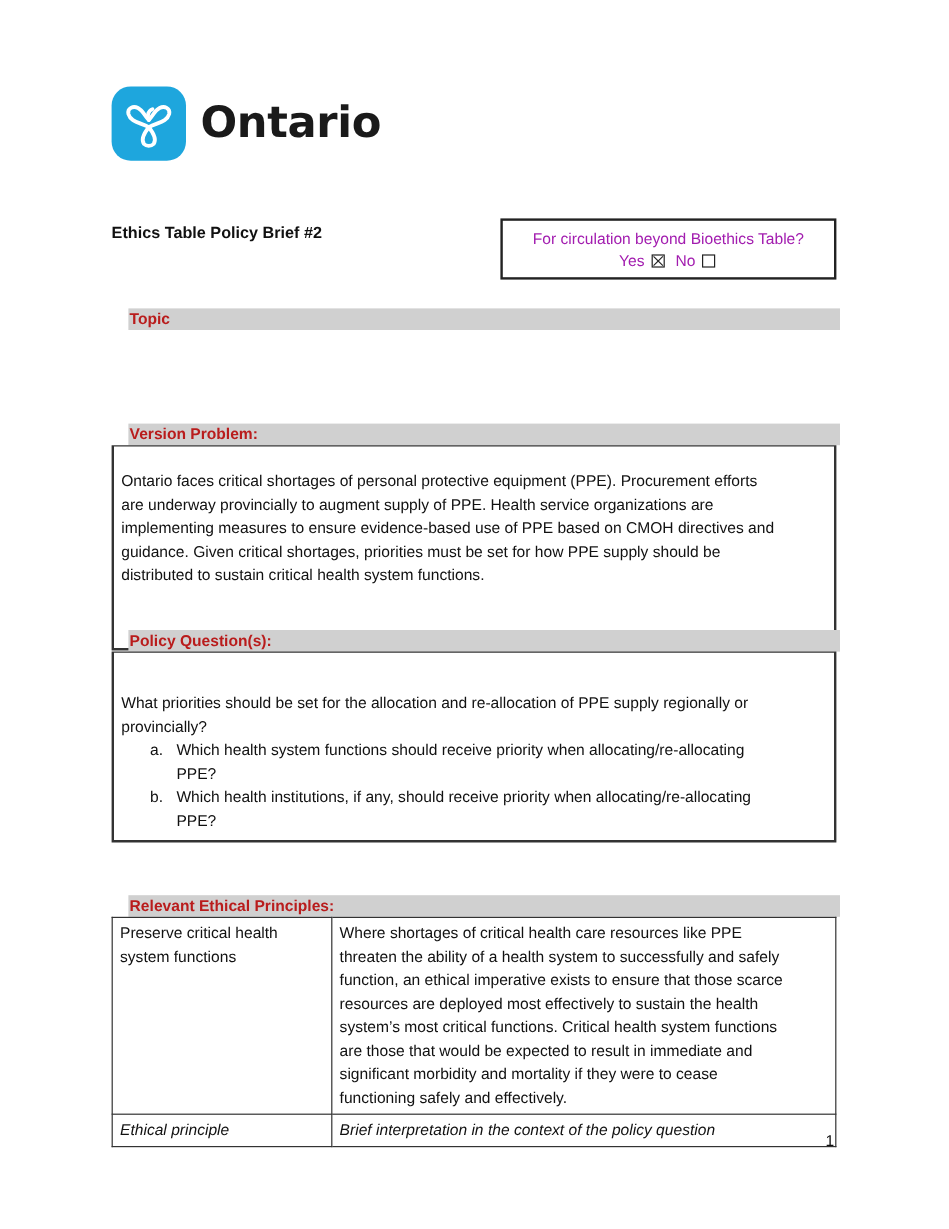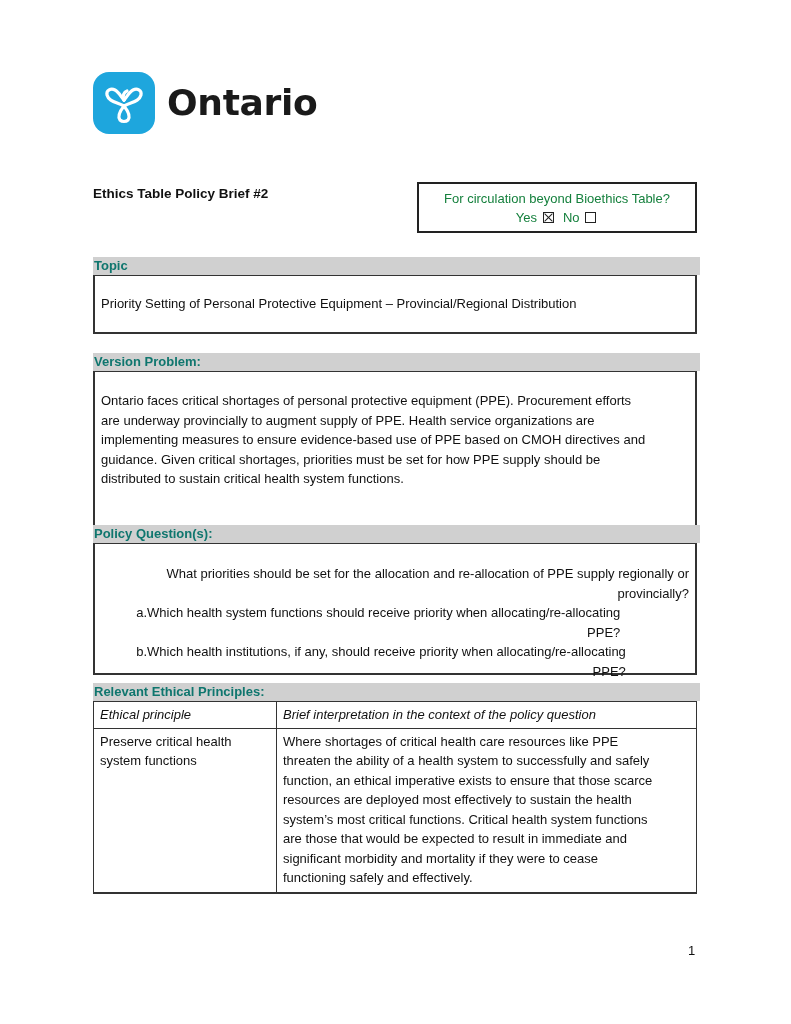--- a/index.html
+++ b/index.html
@@ -31,39 +31,40 @@
 
   
   .brief-head { position: absolute; left: 93px; top: 184px; font-size: 13.5px; line-height: 19px; }
   .brief-head .b { font-weight: bold; }
 
   .circ-box {
     position: absolute; left: 417px; top: 182px; width: 280px; height: 51px;
     border: 2px solid #222;
     text-align: center; font-size: 13px; line-height: 19px;
     padding-top: 5px;
-    color: #15803d;
+    color: #a21caf;
   }
   .cb { display: inline-block; width: 11px; height: 11px; border: 1px solid #222; vertical-align: -1px; position: relative; margin: 0 2px; }
   .cb.checked::before, .cb.checked::after {
     content: ""; position: absolute; left: 4px; top: -1px; width: 1px; height: 11px; background: #222;
   }
   .cb.checked::before { transform: rotate(45deg); }
   .cb.checked::after { transform: rotate(-45deg); }
 
   
   .section { position: absolute; left: 93px; width: 607px; }
   .sec-head {
     background: #d0d0d0;
     font-weight: bold;
     font-size: 13px;
     line-height: 18px;
     height: 18px;
     padding-left: 1px;
-    color: #0f766e;
+    color: #b91c1c;
+    margin-left: 14px;
   }
   .sec-box {
     width: 604px;
     border: 2px solid #333;
     border-top: 1.5px solid #333;
     font-size: 13px;
     line-height: 19.5px;
     padding: 0 6px;
   }
 
@@ -115,39 +116,36 @@
   <div>
     <span>Yes</span>
     <span class="cb checked"></span>
     &nbsp;<span>No</span>
     <span class="cb"></span>
   </div>
 </div>
 
 <div class="section" style="top:257px;">
   <div class="sec-head">Topic</div>
-  <div class="sec-box" style="height:59px; padding-top:18px;">
-    <div>Priority Setting of Personal Protective Equipment – Provincial/Regional Distribution</div>
-  </div>
 </div>
 
 <div class="section" style="top:353px;">
   <div class="sec-head">Version Problem:</div>
   <div class="sec-box" style="height:171px; padding-top:19px;">
     <div>Ontario faces critical shortages of personal protective equipment (PPE). Procurement efforts</div>
     <div>are underway provincially to augment supply of PPE. Health service organizations are</div>
     <div>implementing measures to ensure evidence-based use of PPE based on CMOH directives and</div>
     <div>guidance. Given critical shortages, priorities must be set for how PPE supply should be</div>
     <div>distributed to sustain critical health system functions.</div>
   </div>
 </div>
 
 <div class="section" style="top:525px;">
   <div class="sec-head">Policy Question(s):</div>
-  <div class="sec-box" style="height:132px; padding-top:20px;text-align:right;">
+  <div class="sec-box" style="height:159px; padding-top:32px;">
     <div>What priorities should be set for the allocation and re-allocation of PPE supply regionally or</div>
     <div>provincially?</div>
     <ul class="q-list">
       <li>
         <span class="lbl">a.</span>
         <span>
           <span style="display:block">Which health system functions should receive priority when allocating/re-allocating</span>
           <span style="display:block">PPE?</span>
         </span>
       </li>
@@ -155,41 +153,41 @@
         <span class="lbl">b.</span>
         <span>
           <span style="display:block">Which health institutions, if any, should receive priority when allocating/re-allocating</span>
           <span style="display:block">PPE?</span>
         </span>
       </li>
     </ul>
   </div>
 </div>
 
-<div class="section" style="top:683px;">
+<div class="section" style="top:746px;">
   <div class="sec-head">Relevant Ethical Principles:</div>
   <table class="principles">
     <tbody>
         <tr>
-      <th style="width:183px;">Ethical principle</th>
-      <th>Brief interpretation in the context of the policy question</th>
-    </tr>
-    <tr>
       <td>
         <div>Preserve critical health</div>
         <div>system functions</div>
       </td>
       <td>
         <div>Where shortages of critical health care resources like PPE</div>
         <div>threaten the ability of a health system to successfully and safely</div>
         <div>function, an ethical imperative exists to ensure that those scarce</div>
         <div>resources are deployed most effectively to sustain the health</div>
         <div>system’s most critical functions. Critical health system functions</div>
         <div>are those that would be expected to result in immediate and</div>
         <div>significant morbidity and mortality if they were to cease</div>
         <div>functioning safely and effectively.</div>
       </td>
     </tr>
+    <tr>
+      <th style="width:183px;">Ethical principle</th>
+      <th>Brief interpretation in the context of the policy question</th>
+    </tr>
   </tbody>
     </table>
 </div>
 
 <div class="page-num">1</div>
 
 </body></html>

